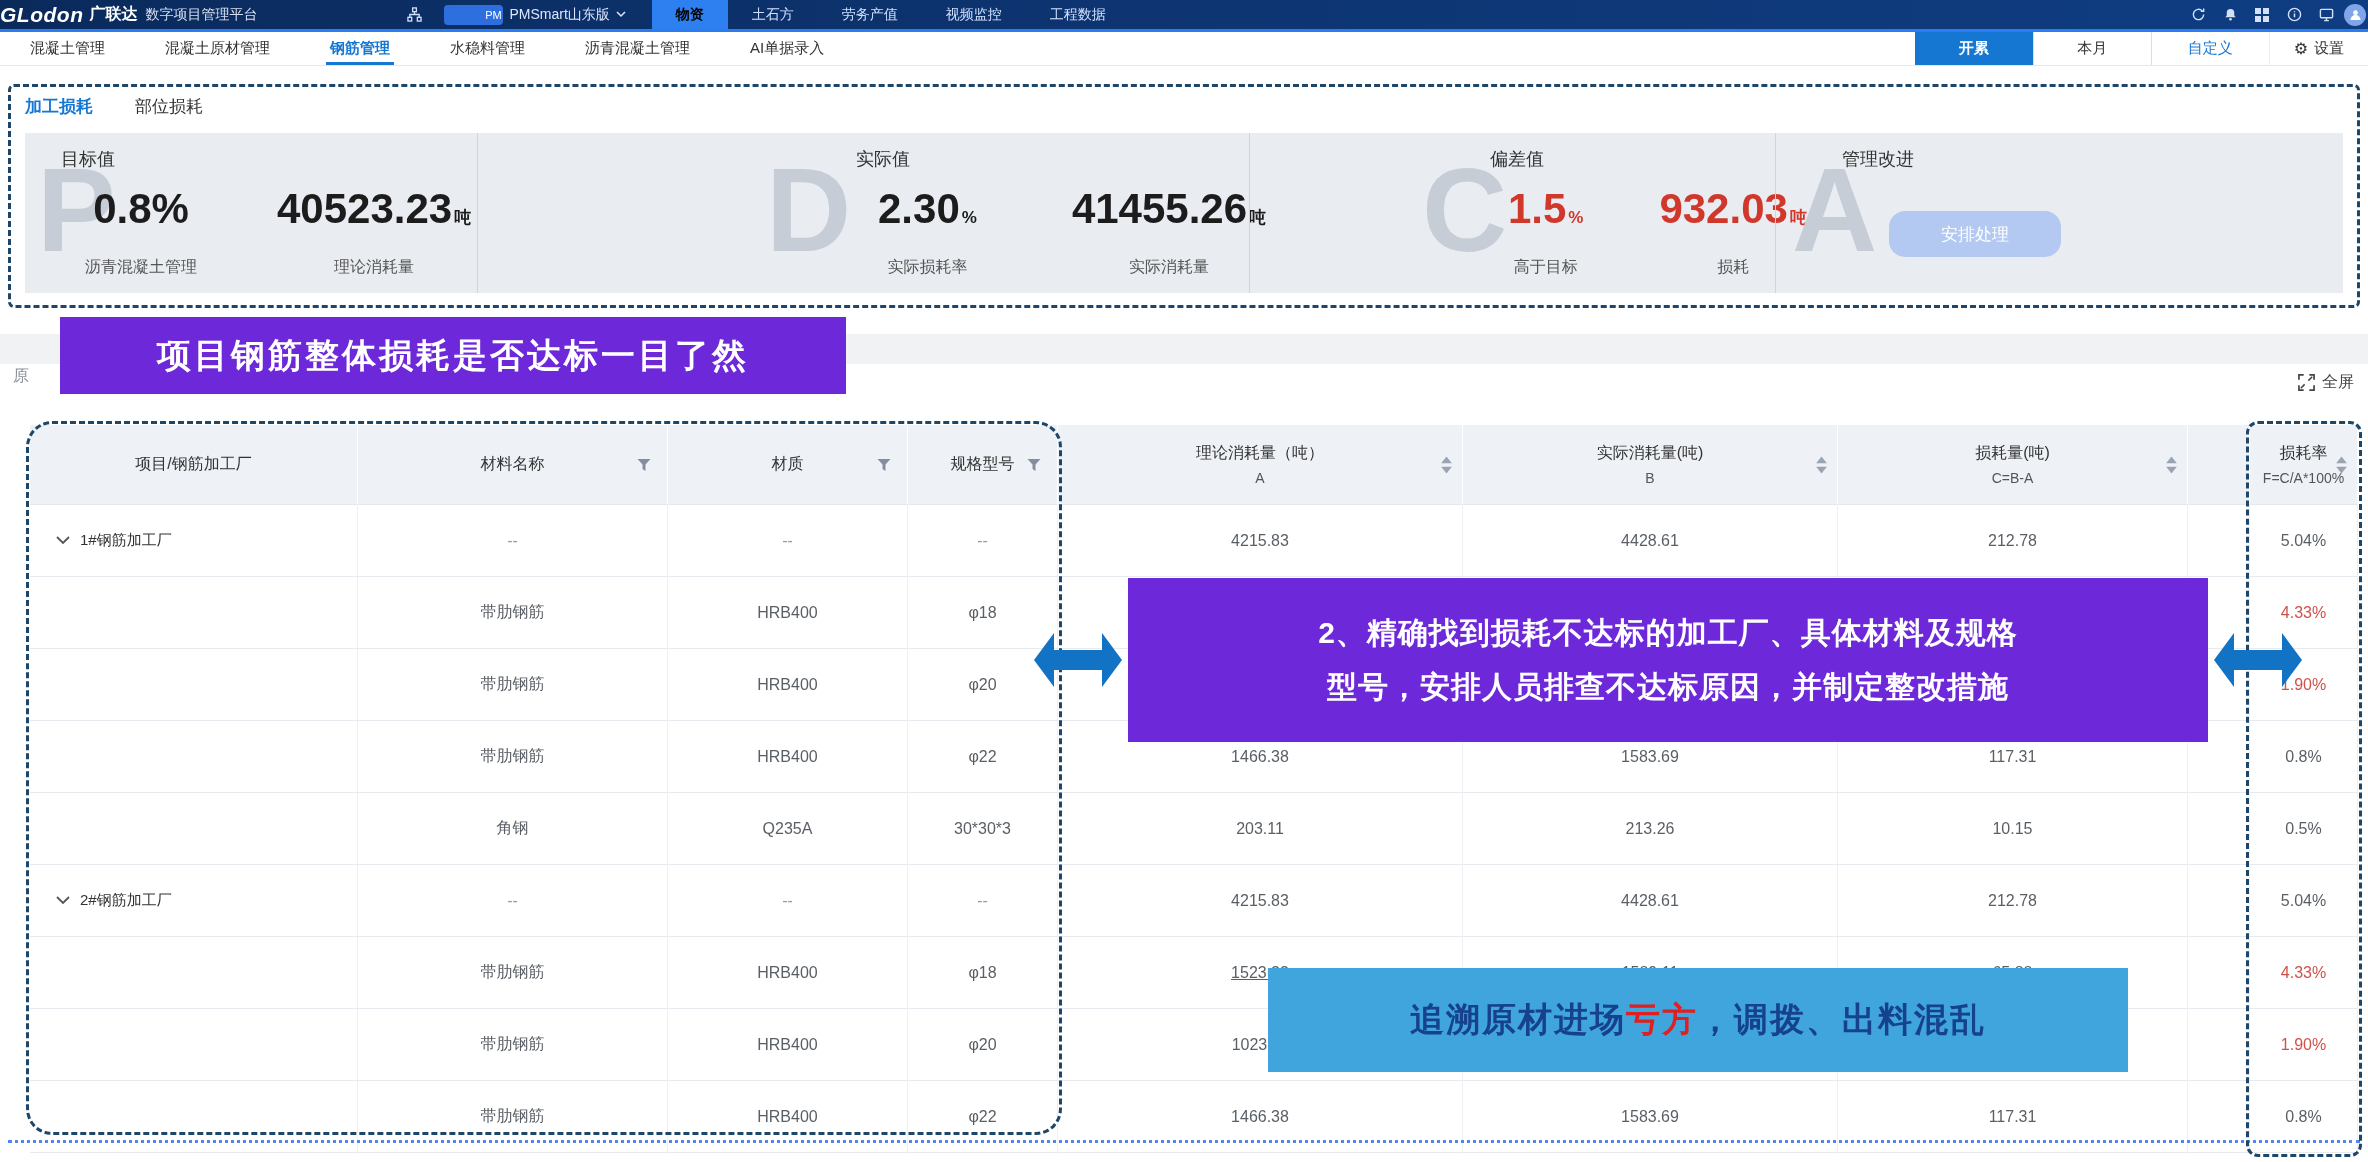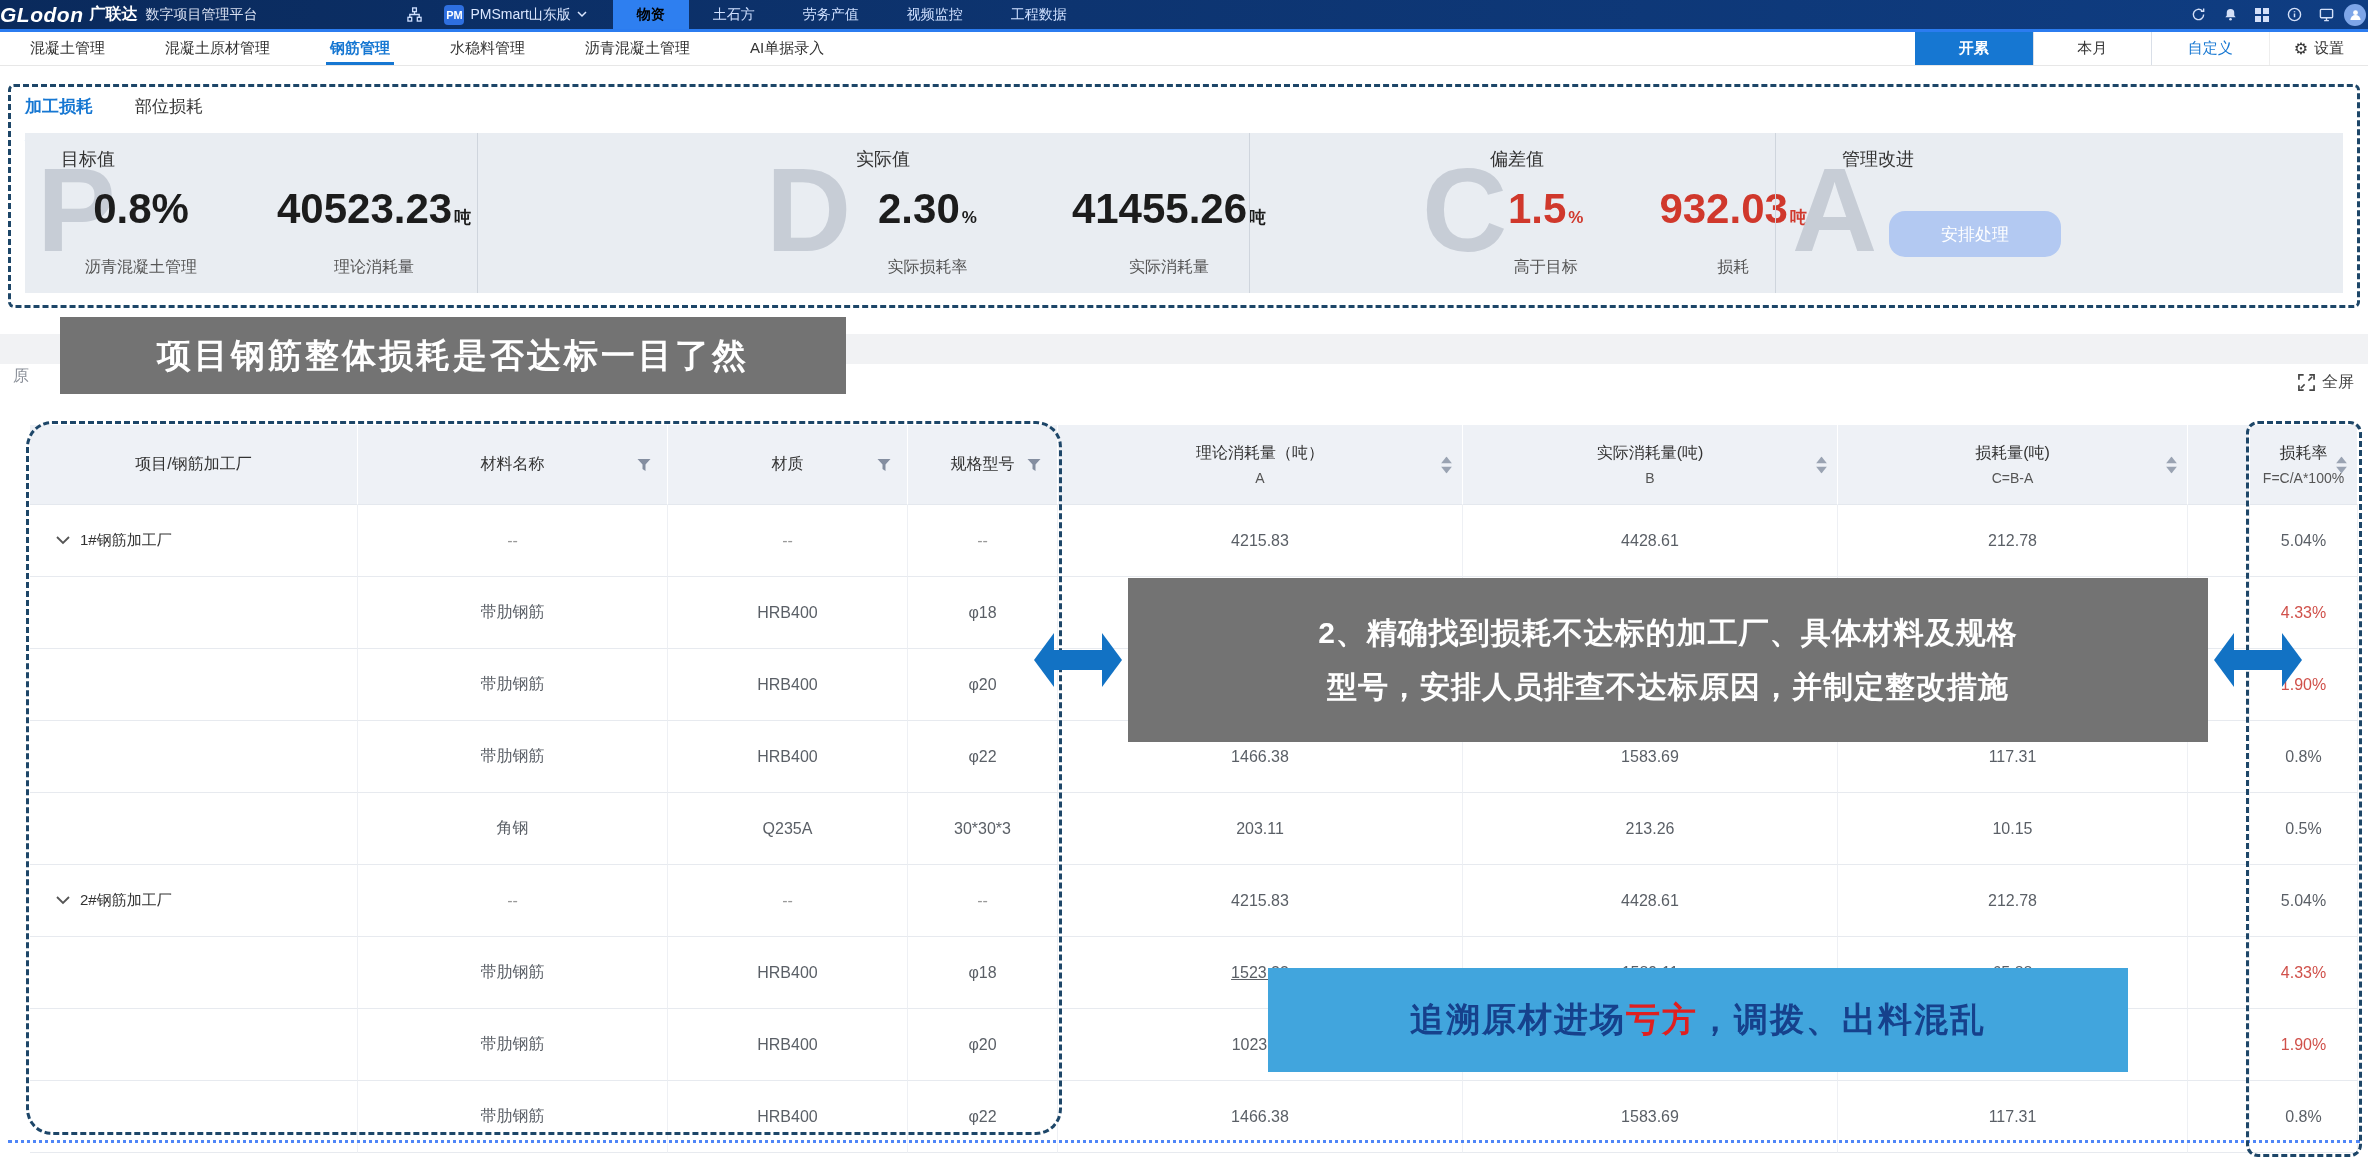--- a/index.html
+++ b/index.html
@@ -6,22 +6,22 @@
   #app{position:relative;width:2368px;height:1162px;overflow:hidden;background:#fff;
        font-family:"Liberation Sans","DejaVu Sans",sans-serif;color:#333;}
   
   .topbar{position:absolute;left:0;top:0;width:2368px;height:32px;
           background:linear-gradient(90deg,#0a2a5c 0%,#0d3470 45%,#0f3d82 100%);
           display:flex;align-items:center;border-bottom:3px solid #2b7cf0;box-sizing:border-box;}
   .logo{font-size:21px;font-weight:bold;font-style:italic;color:#fff;letter-spacing:.5px;}
   .brand{font-size:16px;font-weight:bold;color:#fff;margin-left:6px;}
   .platform{font-size:14px;color:#e8eefc;margin-left:8px;opacity:.92;}
   .org-ic{margin-left:150px;display:flex;align-items:center;}
-  .pm-badge{width:20px;height:20px;border-radius:4px;background:#2e6fe0;color:#fff;font-size:11px;font-weight:bold;
-            display:flex;align-items:center;justify-content:center;margin-left:22px;}
+  .pm-badge{width:20px;height:20px;border-radius:4px;background:#2e6fe0;color:#fff;font-size:11px;font-weight:normal;
+            display:flex;align-items:center;justify-content:center;margin-left:22px;padding-left:39px;}
   .ws-name{color:#dbe7ff;font-size:14px;margin-left:6px;display:flex;align-items:center;gap:6px;}
   .top-nav{display:flex;height:100%;margin-left:26px;}
   .top-nav-item{height:100%;display:flex;align-items:center;padding:0 24px;color:#cfe0ff;font-size:14px;cursor:pointer;}
   .top-nav-item.active{background:#2e7ff0;color:#000000;font-weight:bold;}
   .top-icons{margin-left:auto;display:flex;align-items:center;gap:16px;margin-right:10px;}
   .tb-ic{width:16px;height:16px;display:flex;align-items:center;justify-content:center;opacity:.95;}
   .avatar{width:22px;height:22px;border-radius:50%;background:#7ea6e8;display:flex;align-items:center;justify-content:center;margin-right:2px;}
   
   .navrow{position:absolute;left:0;top:32px;width:2368px;height:34px;background:#fff;
           border-bottom:1px solid #e7e7e7;display:flex;align-items:center;box-sizing:border-box;}
@@ -60,21 +60,21 @@
   .ksec:nth-child(1) .wm{left:12px;} .ksec:nth-child(1) .ktitle{left:36px;}
   .ksec:nth-child(1) .kstats{left:60px;gap:80px;}
   .ksec:nth-child(2) .wm{left:288px;} .ksec:nth-child(2) .ktitle{left:378px;}
   .ksec:nth-child(2) .kstats{left:400px;gap:95px;}
   .ksec:nth-child(3) .wm{left:172px;} .ksec:nth-child(3) .ktitle{left:240px;}
   .ksec:nth-child(3) .kstats{left:258px;gap:76px;}
   .ksec:nth-child(4) .wm{left:16px;} .ksec:nth-child(4) .ktitle{left:66px;}
   
   .gray-band{position:absolute;left:0;top:334px;width:2368px;height:30px;background:#f1f2f4;}
   .partial-txt{position:absolute;left:13px;top:366px;font-size:16px;color:#8a8f98;}
-  .callout{position:absolute;background:#737373;color:#fff;font-weight:bold;display:flex;
+  .callout{position:absolute;background:#6d28d9;color:#fff;font-weight:bold;display:flex;
            align-items:center;justify-content:center;text-align:center;z-index:30;}
   .callout1{left:60px;top:317px;width:786px;height:77px;font-size:34px;letter-spacing:3px;}
   .callout2{left:1128px;top:578px;width:1080px;height:164px;font-size:30px;line-height:1.8;letter-spacing:1px;}
   .callout3{left:1268px;top:968px;width:860px;height:104px;background:#41a5dd;color:#16418c;font-size:34px;letter-spacing:2px;}
   .callout3 .hl{color:#e01f1f;}
   .dbl-arrow{position:absolute;z-index:31;width:88px;height:54px;}
   .dbl-arrow .bar{position:absolute;left:16px;right:16px;top:17px;height:20px;background:#1272c4;}
   .dbl-arrow .tl{position:absolute;left:0;top:0;width:0;height:0;border:27px solid transparent;border-right:20px solid #1272c4;border-left:0;}
   .dbl-arrow .tr{position:absolute;right:0;top:0;width:0;height:0;border:27px solid transparent;border-left:20px solid #1272c4;border-right:0;}
   .arrow-left{left:1034px;top:633px;} .arrow-right{left:2214px;top:633px;}

